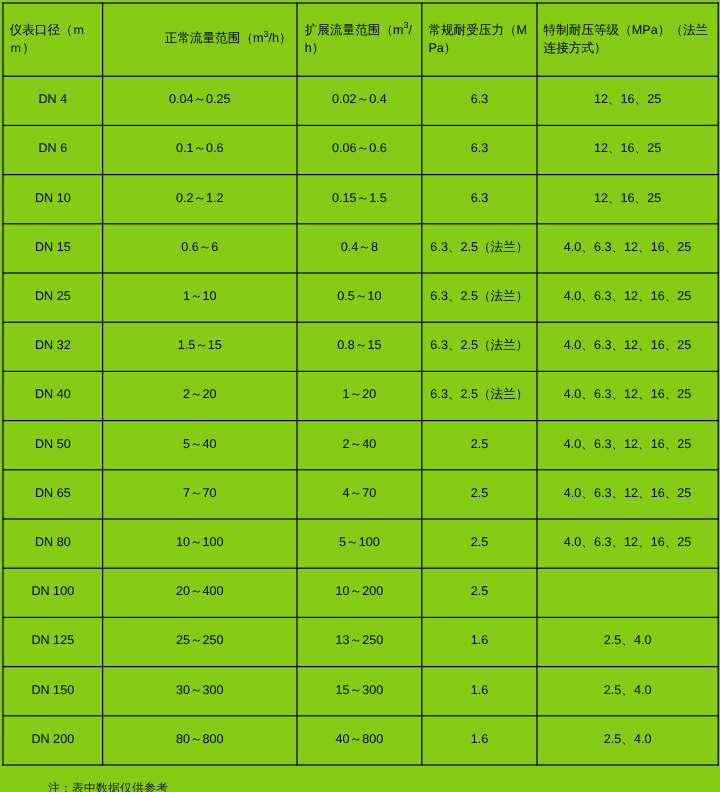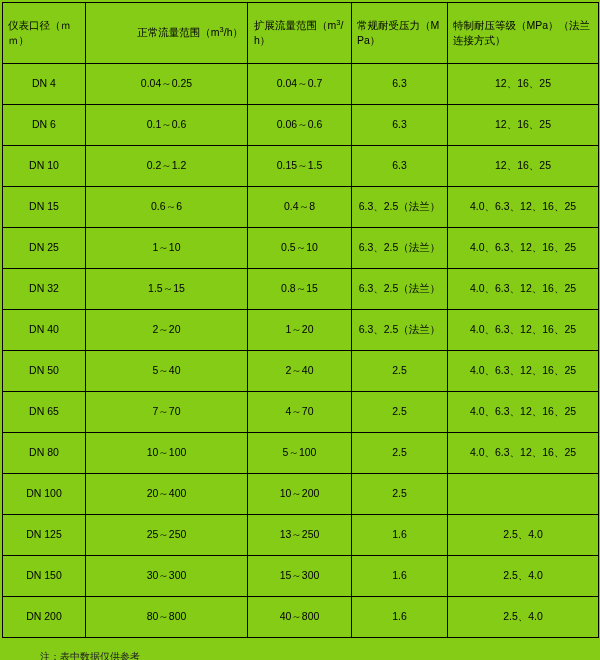--- a/index.html
+++ b/index.html
@@ -104,21 +104,21 @@
         </th>
         <th class="h4">
           <span>特制耐压等级（MPa）（法</span><span>兰连接方式）</span>
         </th>
       </tr>
     </thead>
     <tbody>
       <tr>
         <td class="col-dn">DN 4</td>
         <td>0.04～0.25</td>
-        <td>0.04～0.7</td>
+        <td>0.02～0.4</td>
         <td>6.3</td>
         <td>12、16、25</td>
       </tr>
       <tr>
         <td class="col-dn">DN 6</td>
         <td>0.1～0.6</td>
         <td>0.06～0.6</td>
         <td>6.3</td>
         <td>12、16、25</td>
       </tr>

